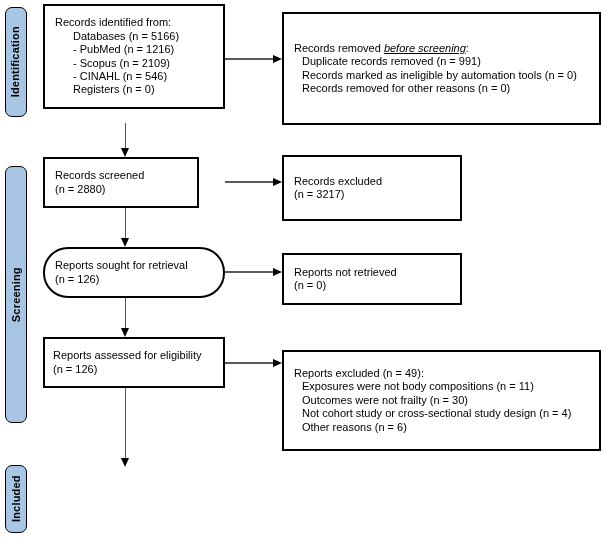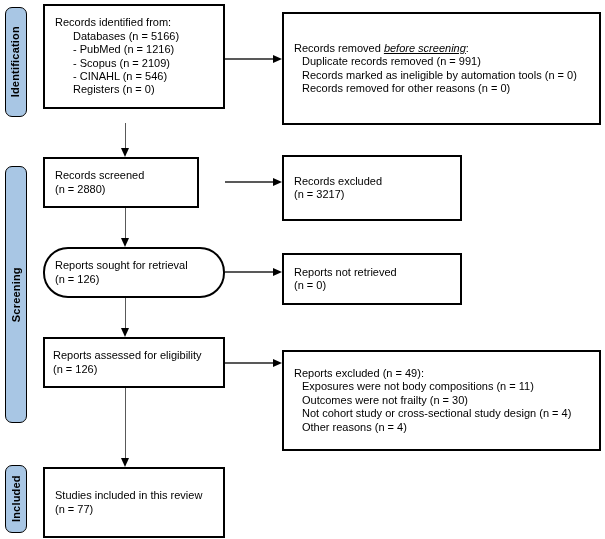--- a/index.html
+++ b/index.html
@@ -98,27 +98,23 @@
 
   <div class="box" style="left:43px;top:337px;width:182px;height:51px;padding-left:8px;">
     <div class="line">Reports assessed for eligibility</div>
     <div class="line">(n = 126)</div>
   </div>
   <div class="box" style="left:282px;top:342px;width:319px;height:101px;margin-top:8px;">
     <div class="line">Reports excluded (n = 49):</div>
     <div class="line ind-sm">Exposures were not body compositions (n = 11)</div>
     <div class="line ind-sm">Outcomes were not frailty (n = 30)</div>
     <div class="line ind-sm">Not cohort study or cross-sectional study design (n = 4)</div>
-    <div class="line ind-sm">Other reasons (n = 4)</div>
+    <div class="line ind-sm">Other reasons (n = 6)</div>
   </div>
 
-  <div class="box" style="left:43px;top:467px;width:182px;height:71px;">
-    <div class="line">Studies included in this review</div>
-    <div class="line">(n = 77)</div>
-  </div>
 
   <div>
     <div class="hshaft" style="left:225px;top:58px;width:48px;"></div>
     <div class="head-right" style="left:273px;top:54.5px;"></div>
   </div>
   <div>
     <div class="hshaft" style="left:225px;top:181px;width:48px;"></div>
     <div class="head-right" style="left:273px;top:177.5px;"></div>
   </div>
   <div>

